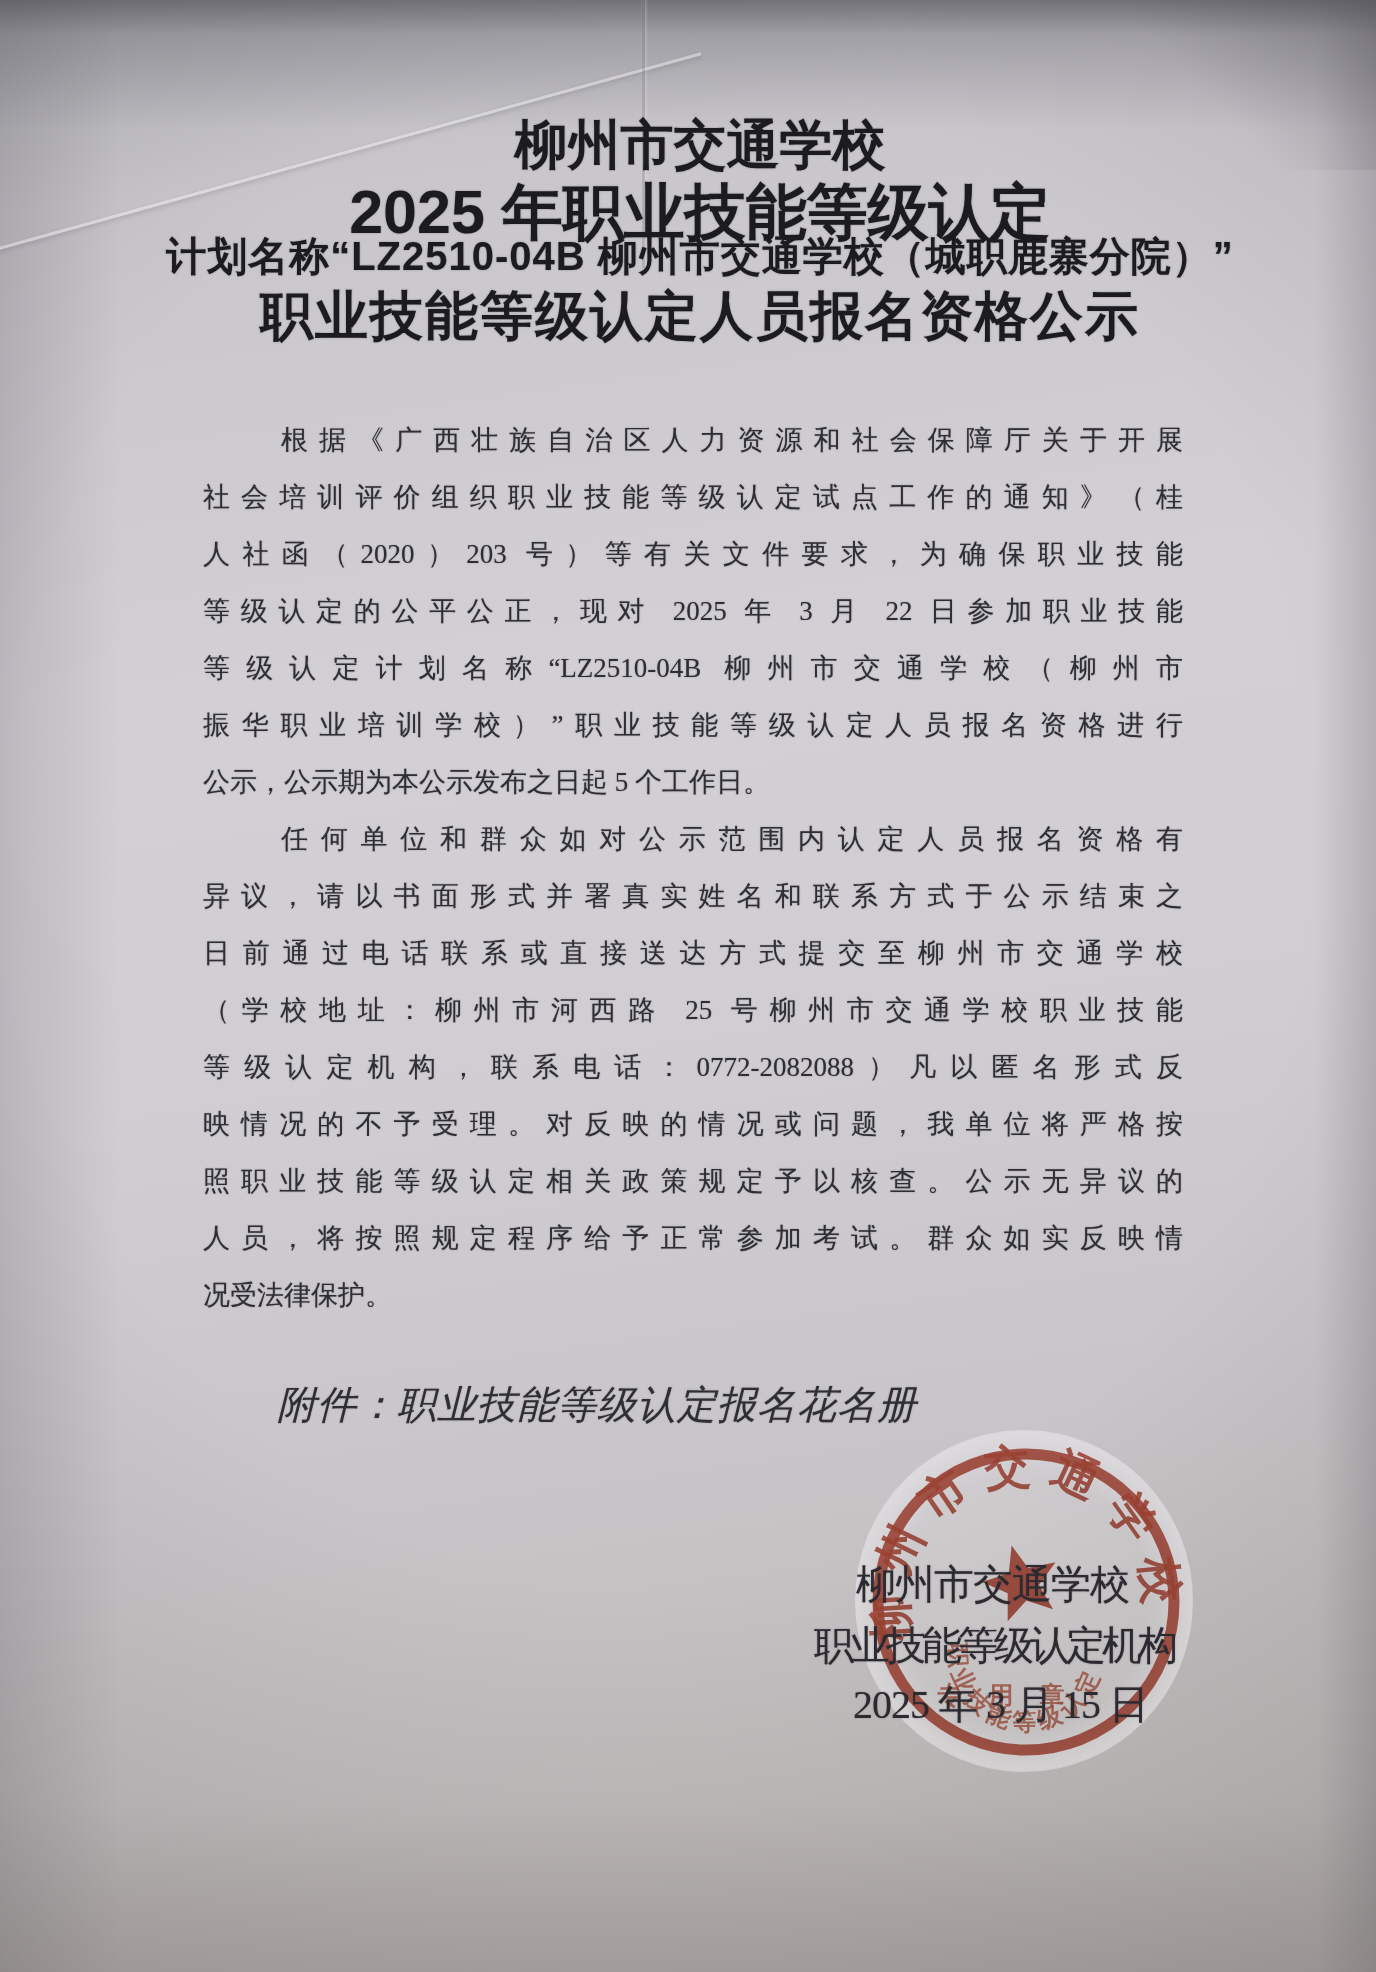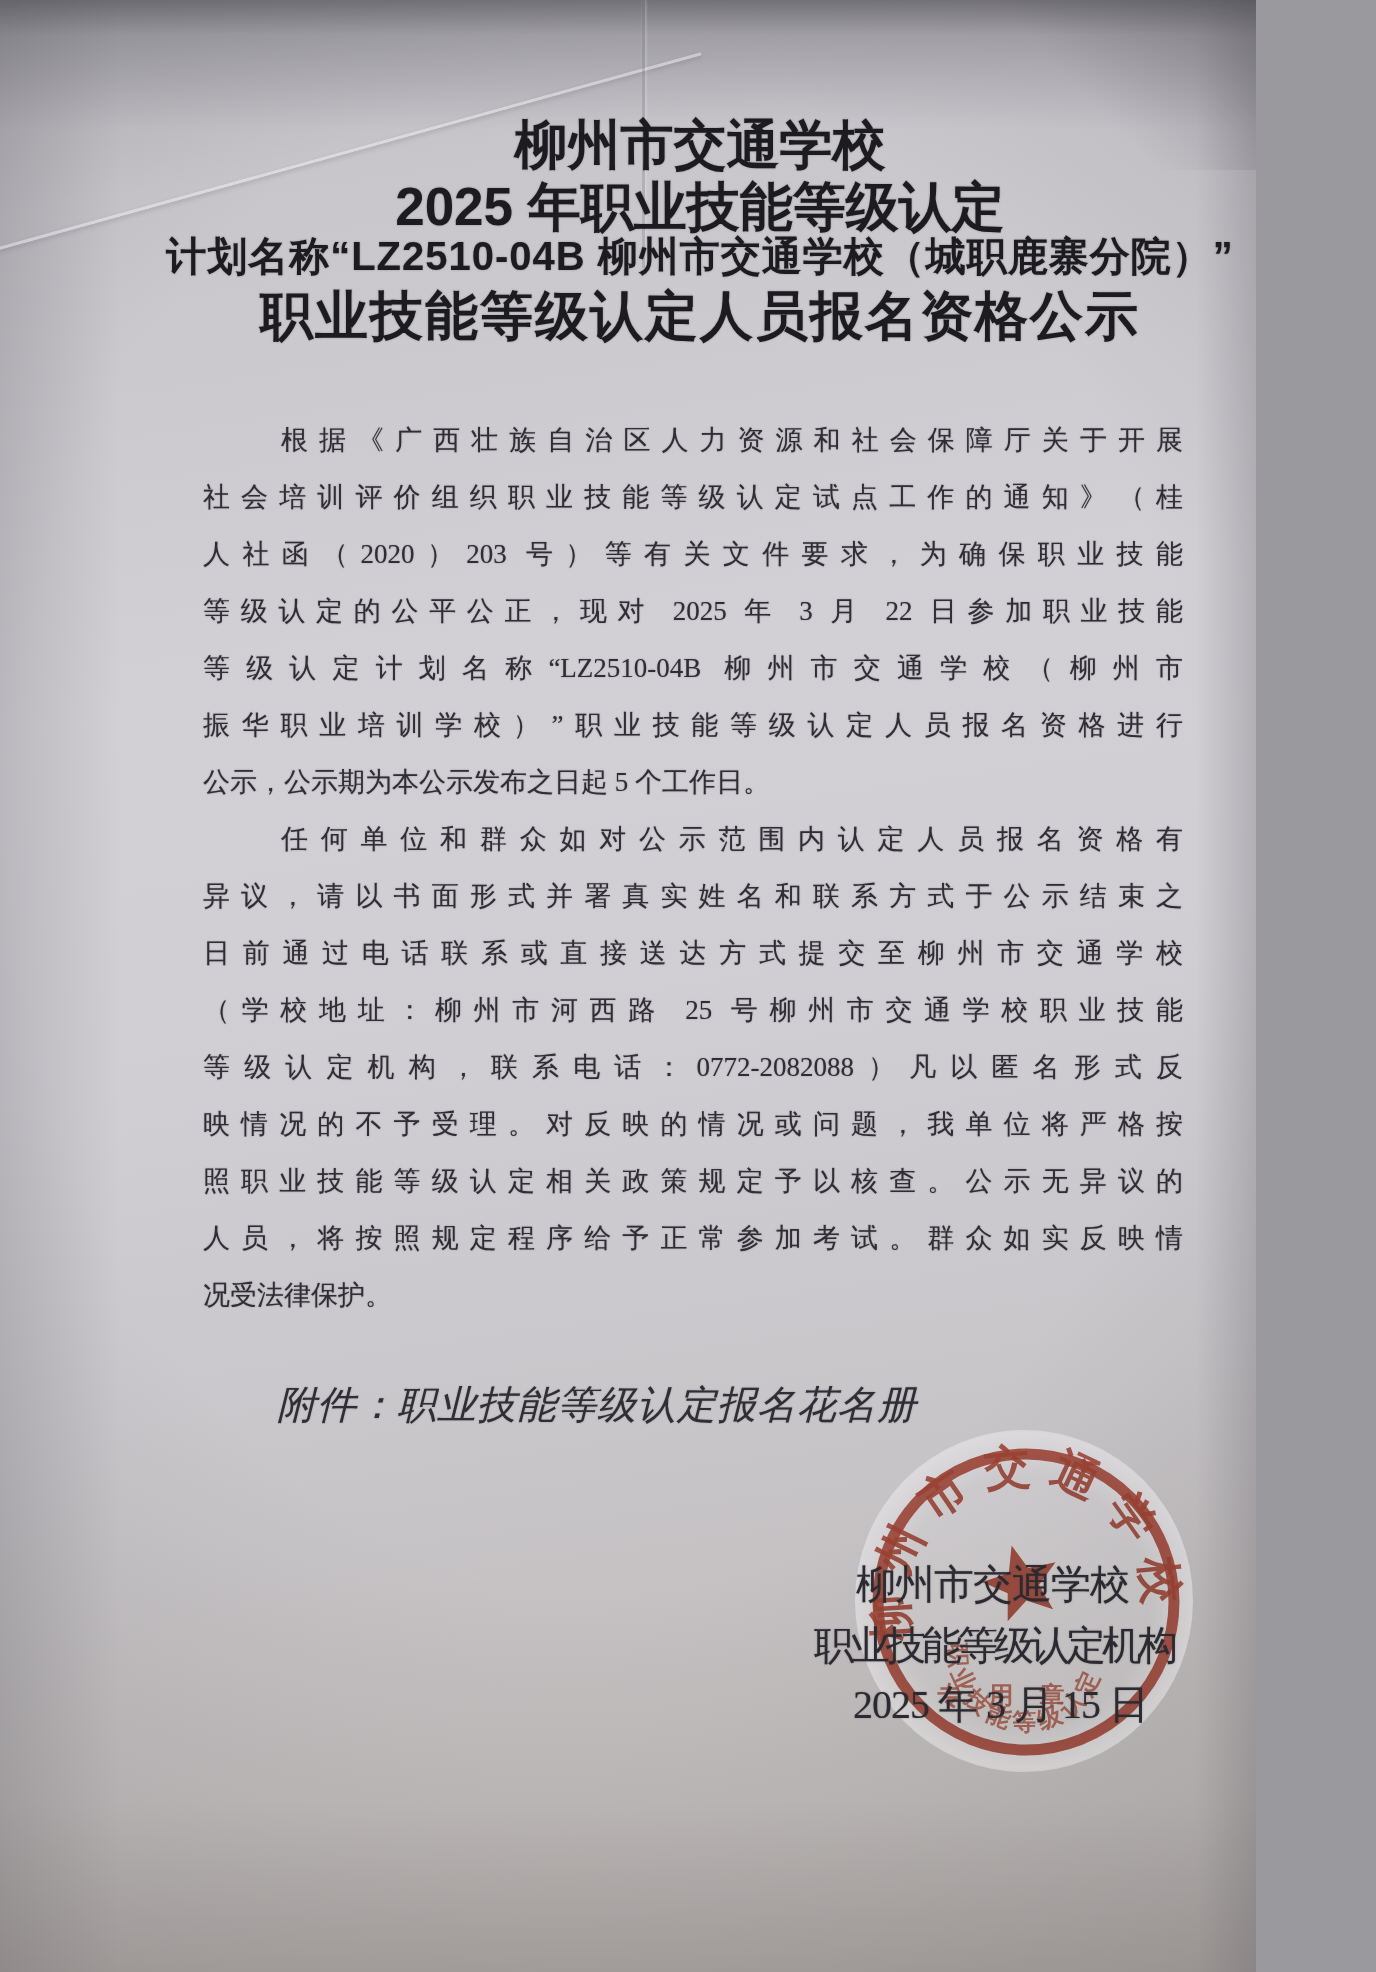--- a/index.html
+++ b/index.html
@@ -1,17 +1,17 @@
 <!DOCTYPE html>
 <html lang="zh"><head>
 <meta charset="utf-8">
 <style>
   html,body { margin:0; padding:0; background:#9a999e; }
   .photo {
-    position:relative; width:1256px; height:1972px; overflow:hidden;
+    position:relative; width:1376px; height:1972px; overflow:hidden;
     background:linear-gradient(172deg,#b3b2b7 0%, #c8c6cb 10%, #d2d0d5 34%,
                #d0ced3 52%, #c9c6ca 70%, #c0bcbb 88%, #b9b5b3 100%);
     font-family:"Liberation Serif", serif;
   }
   .ov { position:absolute; pointer-events:none; }
   .topshade { left:0; top:0; width:100%; height:150px;
     background:linear-gradient(180deg, rgba(56,55,62,.55) 0%, rgba(70,69,76,.25) 35px, rgba(90,89,96,0) 130px); }
   .leftshade { left:0; top:0; width:120px; height:100%;
     background:linear-gradient(90deg, rgba(80,78,84,.18), rgba(80,78,84,0)); }
   .rightshade { right:0; top:0; width:60px; height:100%;
@@ -25,21 +25,21 @@
     transform:rotate(-15.5deg); transform-origin:left center; }
   .crease-vert { left:642px; top:0; width:3px; height:268px;
     background:rgba(126,124,131,.30); box-shadow:1px 0 3px rgba(246,245,249,.35); }
   .corner-tr { right:0; top:0; width:260px; height:170px;
     background:linear-gradient(226deg, rgba(66,64,71,.30), rgba(66,64,71,0) 62%); }
 
   .titles { position:absolute; left:24px; width:1352px; text-align:center;
     color:#1c1b20; font-family:"Liberation Sans", sans-serif; font-weight:700;
     text-shadow:0 0 2px rgba(25,24,30,.35); white-space:nowrap; }
   .t1 { top:110px; font-size:53px; }
-  .t2 { top:172px; font-size:53px; }
+  .t2 { top:172px; font-size:61px; }
   .t3 { top:229px; font-size:40px; letter-spacing:1px; }
   .t4 { top:281px; font-size:53px; letter-spacing:2px; }
 
   .body-block { position:absolute; left:203px; top:404px; width:980px;
     color:#2f2e34; text-shadow:0 0 1.5px rgba(47,46,52,.45); }
   .bl { height:57px; line-height:73px; font-size:27px;
     text-align:justify; text-align-last:justify; }
   .bl.ind { padding-left:78px; }
   .bl.end { text-align-last:left; }
 

